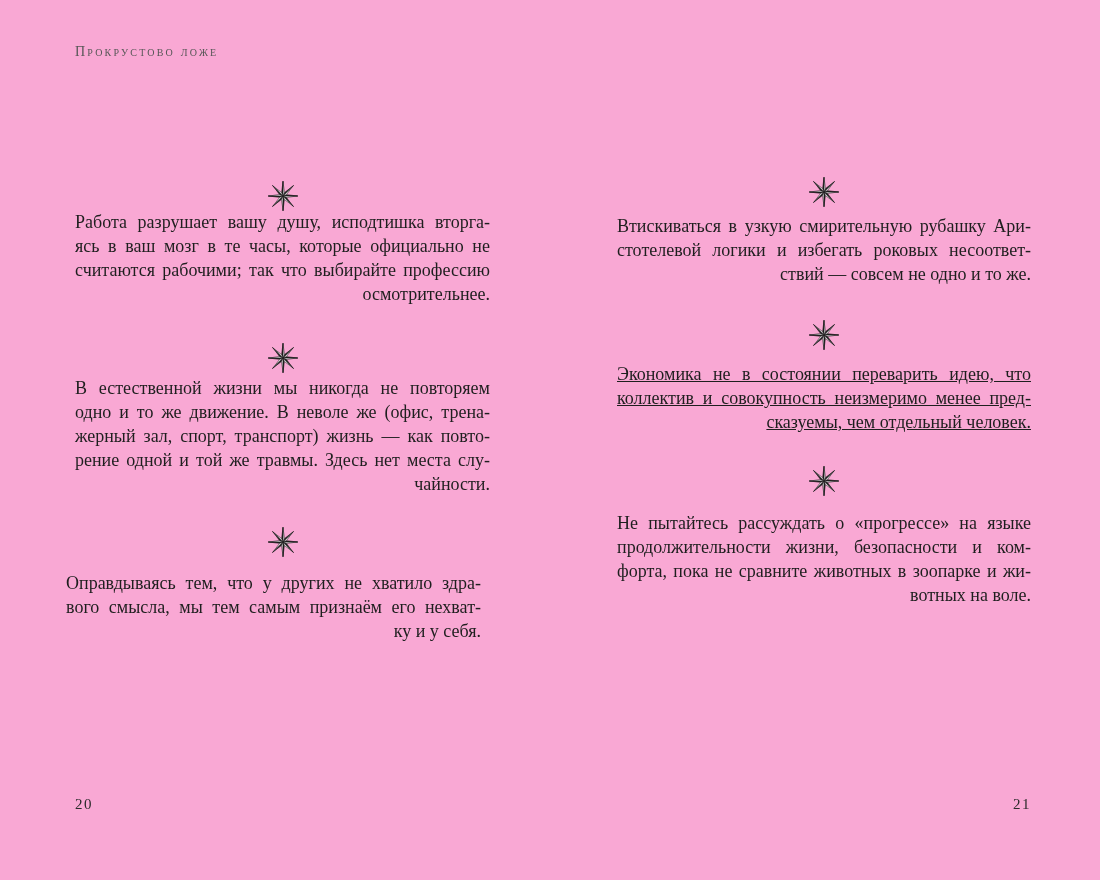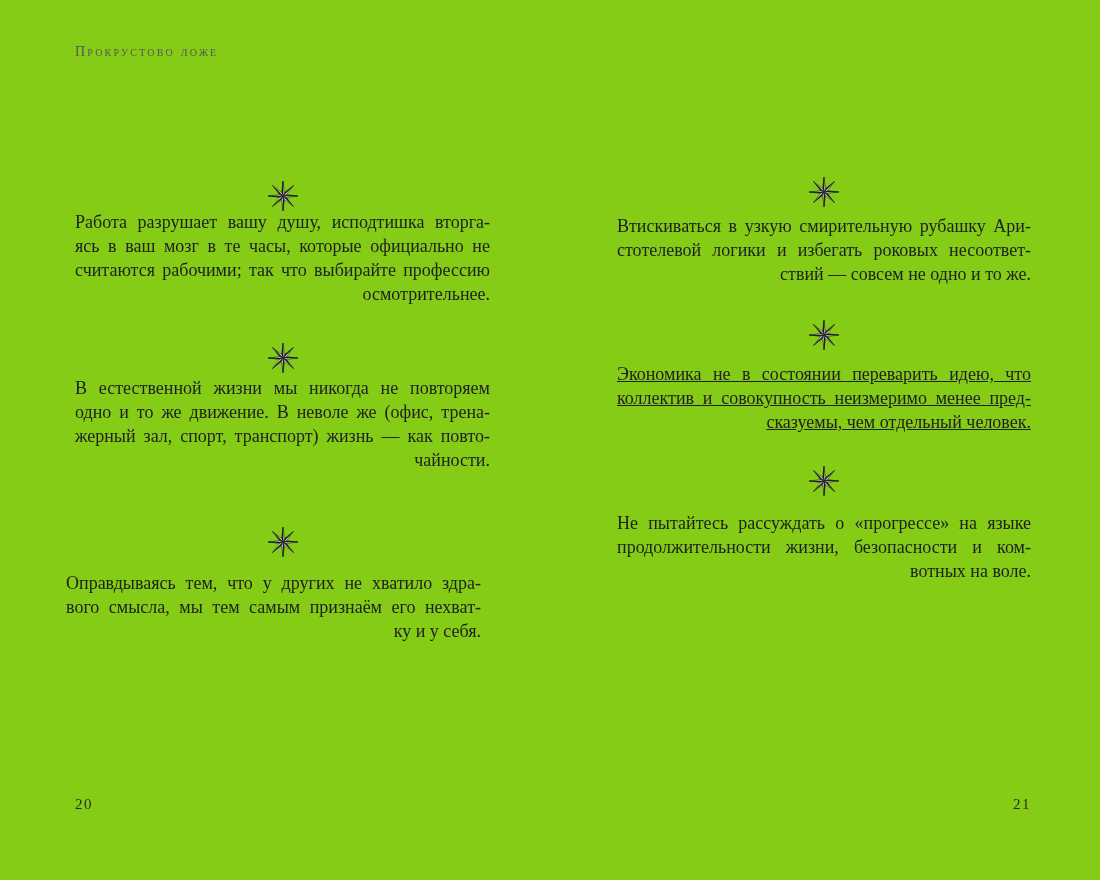--- a/index.html
+++ b/index.html
@@ -4,21 +4,21 @@
 <style>
   html, body {
     margin: 0;
     padding: 0;
     background: #ffffff;
   }
   #spread {
     position: relative;
     width: 1100px;
     height: 880px;
-    background: #84cc16;
+    background: #f9a8d4;
     font-family: "Liberation Serif", "DejaVu Serif", serif;
     color: #1f1f1f;
     overflow: hidden;
   }
   .running-head {
     position: absolute;
     top: 44px;
     font-size: 14px;
     line-height: 16px;
     font-variant-caps: small-caps;
@@ -139,20 +139,21 @@
   <div class="para" style="left:75px; top:210px; width:415px;">
       <div class="tline just">Работа разрушает вашу душу, исподтишка вторга-</div>
       <div class="tline just">ясь в ваш мозг в те часы, которые официально не</div>
       <div class="tline just">считаются рабочими; так что выбирайте профессию</div>
       <div class="tline">осмотрительнее.</div>
     </div>
   <div class="para" style="left:75px; top:376px; width:415px;">
       <div class="tline just">В естественной жизни мы никогда не повторяем</div>
       <div class="tline just">одно и то же движение. В неволе же (офис, трена-</div>
       <div class="tline just">жерный зал, спорт, транспорт) жизнь — как повто-</div>
+      <div class="tline just">рение одной и той же травмы. Здесь нет места слу-</div>
       <div class="tline">чайности.</div>
     </div>
   <div class="para" style="left:66px; top:571px; width:415px;">
       <div class="tline just">Оправдываясь тем, что у других не хватило здра-</div>
       <div class="tline just">вого смысла, мы тем самым признаём его нехват-</div>
       <div class="tline">ку и у себя.</div>
     </div>
 
   <div class="orn" style="left:617px; top:176px; width:414px;">
   <svg width="32" height="32" viewBox="0 0 100 100" aria-hidden="true">
@@ -233,19 +234,20 @@
       <div class="tline">ствий — совсем не одно и то же.</div>
     </div>
   <div class="para" style="left:617px; top:362px; width:414px;text-decoration:underline;">
       <div class="tline just">Экономика не в состоянии переварить идею, что</div>
       <div class="tline just">коллектив и совокупность неизмеримо менее пред-</div>
       <div class="tline">сказуемы, чем отдельный человек.</div>
     </div>
   <div class="para" style="left:617px; top:511px; width:414px;">
       <div class="tline just">Не пытайтесь рассуждать о «прогрессе» на языке</div>
       <div class="tline just">продолжительности жизни, безопасности и ком-</div>
+      <div class="tline just">форта, пока не сравните животных в зоопарке и жи-</div>
       <div class="tline">вотных на воле.</div>
     </div>
 
   <div class="folio folio-left">20</div>
   <div class="folio folio-right">21</div>
 
 </div>
 
 </body></html>

